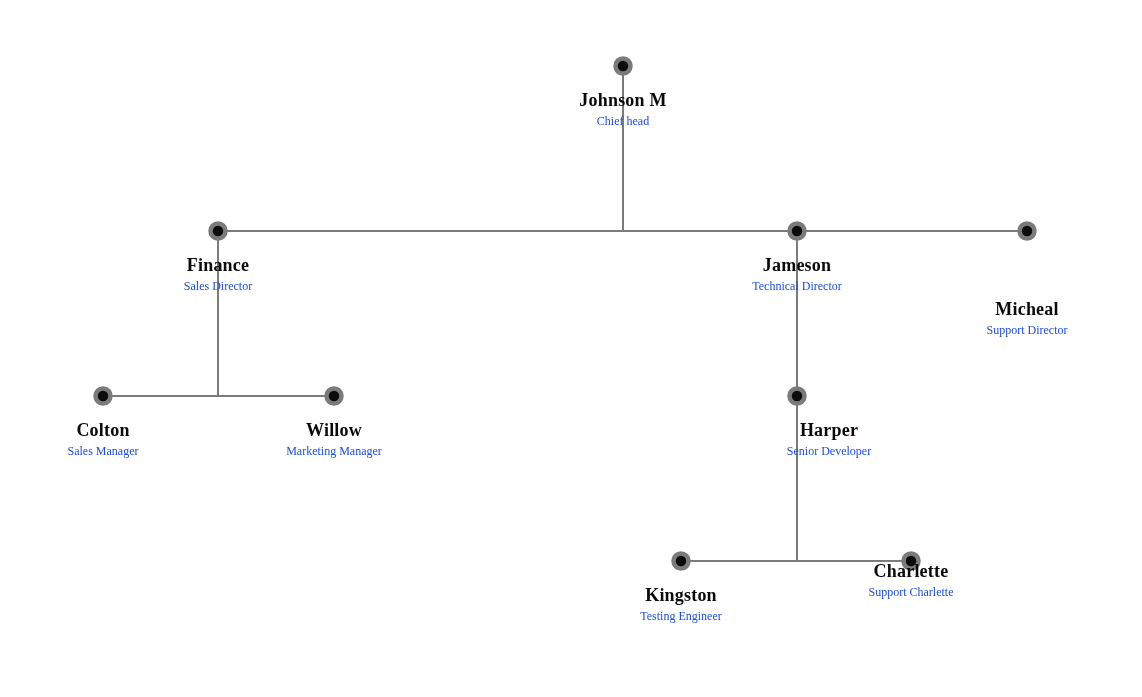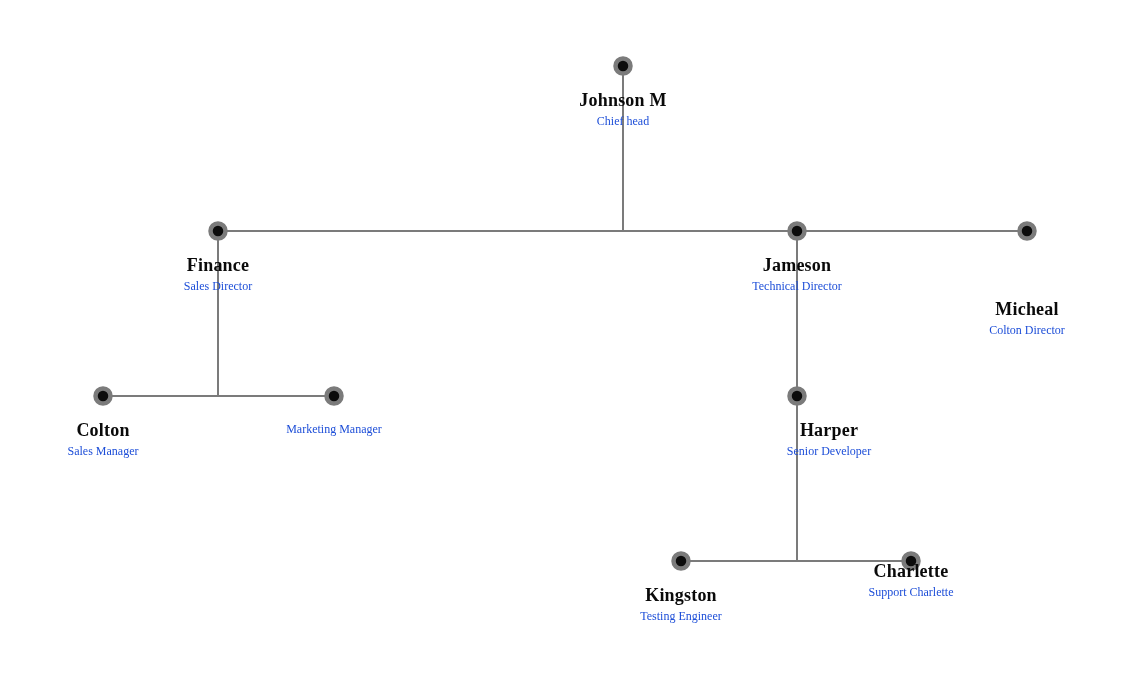--- a/index.html
+++ b/index.html
@@ -74,27 +74,28 @@
       <div class="node-label" style="left: 218px; top: 254px;">
         <span class="node-name">Finance</span>
         <span class="node-role">Sales Director</span>
       </div>
       <div class="node-label" style="left: 797px; top: 254px;">
         <span class="node-name">Jameson</span>
         <span class="node-role">Technical Director</span>
       </div>
       <div class="node-label" style="left: 1027px; top: 254px; margin-top: 44px;">
         <span class="node-name">Micheal</span>
-        <span class="node-role">Colton Director</span>
+        <span class="node-role">Support Director</span>
       </div>
       <div class="node-label" style="left: 103px; top: 419px;">
         <span class="node-name">Colton</span>
         <span class="node-role">Sales Manager</span>
       </div>
       <div class="node-label" style="left: 334px; top: 419px;">
+        <span class="node-name">Willow</span>
         <span class="node-role">Marketing Manager</span>
       </div>
       <div class="node-label" style="left: 797px; top: 419px; margin-left: 32px;">
         <span class="node-name">Harper</span>
         <span class="node-role">Senior Developer</span>
       </div>
       <div class="node-label" style="left: 681px; top: 584px;">
         <span class="node-name">Kingston</span>
         <span class="node-role">Testing Engineer</span>
       </div>

